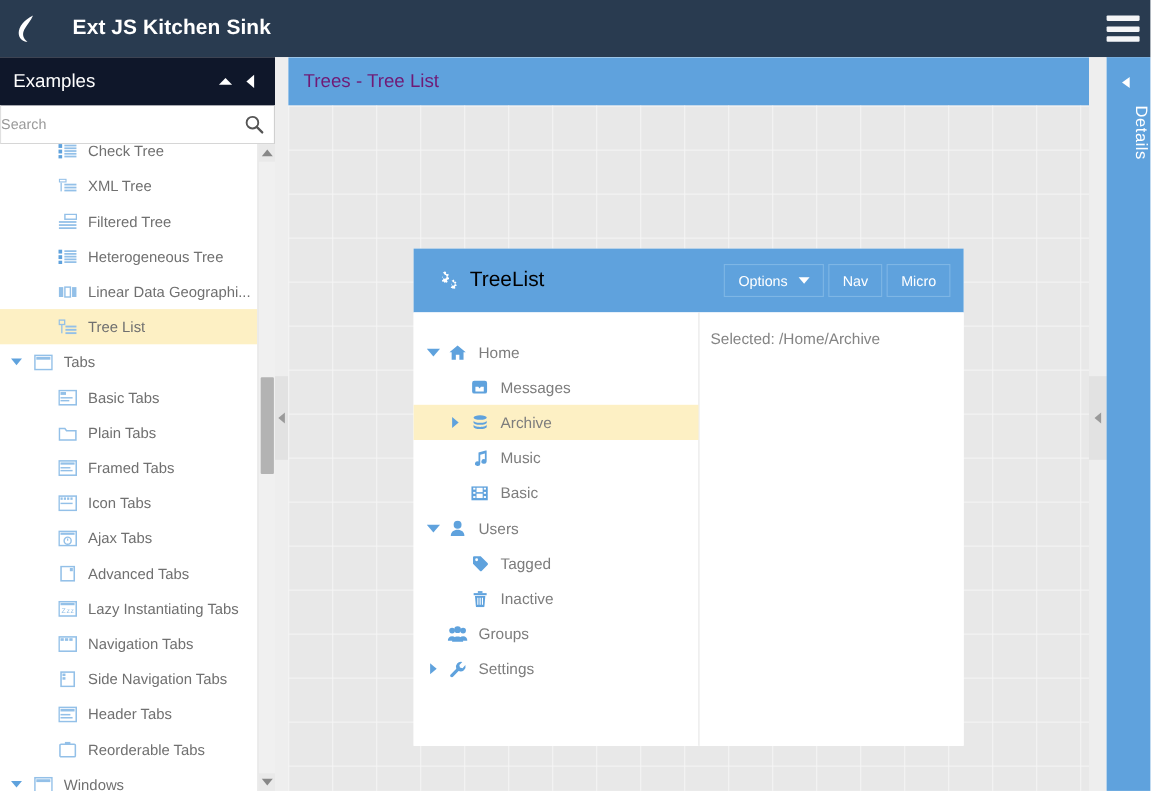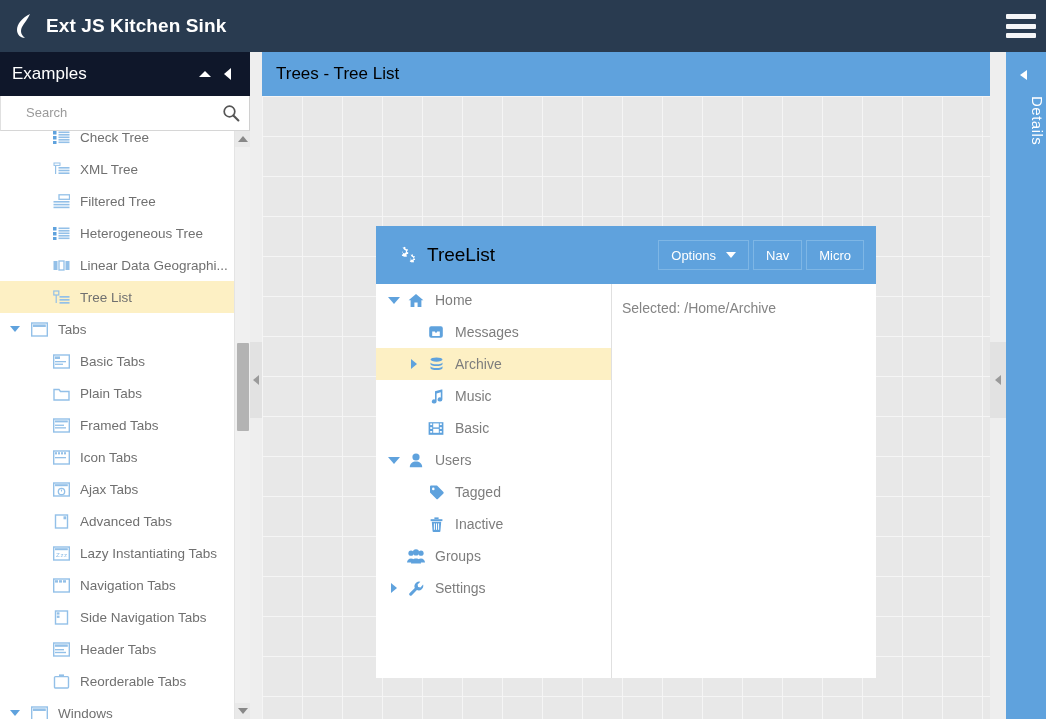--- a/index.html
+++ b/index.html
@@ -8,21 +8,21 @@
     font-family: "Liberation Sans", sans-serif;
     overflow: hidden;
     background: #ffffff;
   }
   #app { position: relative; width: 1046px; height: 719px; }
 
   
   .topbar {
     position: absolute; left: 0; top: 0; width: 1046px; height: 52px;
     background: #293b50;
-    display: flex; align-items: center;
+    display: flex; align-items: center; gap: 20px;
   }
   .brand-logo {
     width: 26px; height: 30px; margin-left: 12px; margin-right: 8px;
     display: flex; align-items: center; justify-content: center;
     color: #ffffff;
   }
   .brand-logo svg { display: block; }
   .brand-title {
     color: #ffffff; font-size: 19px; font-weight: bold;
     letter-spacing: .1px;
@@ -55,21 +55,21 @@
   .tri-up { border-left: 6px solid transparent; border-right: 6px solid transparent; border-bottom: 6px solid #ffffff; margin-top: 4px;}
   .tri-left { border-top: 6px solid transparent; border-bottom: 6px solid transparent; border-right: 7px solid #ffffff; margin-top: 1px;}
 
   .search-wrap {
     height: 35px; border-bottom: 1px solid #d6d6d6; background: #fff;
     position: relative;
     border-left: 1px solid #e0e0e0; border-right: 1px solid #d0d0d0;
   }
   .search-input {
     width: 100%; height: 33px; border: 0; outline: none;
-    padding: 0 34px 0 25px; font-size: 13px; color: #c2410c;
+    padding: 0 34px 0 0; font-size: 13px; color: #c2410c;
     font-family: "Liberation Sans", sans-serif; background: transparent;
   }
   .search-input::placeholder { color: #9a9a9a; }
   .search-icon {
     position: absolute; right: 9px; top: 8px; width: 18px; height: 18px;
     color: #555; cursor: pointer;
   }
 
   .tree-scroll {
     position: relative;
@@ -131,21 +131,21 @@
   }
 
   
   .main {
     position: absolute; left: 262px; top: 52px; width: 728px; height: 667px;
     background: #ffffff; overflow: hidden;
   }
   .main-header {
     height: 44px; background: #5fa2dd; display: flex; align-items: center;
   }
-  .main-header .mh-title { color: #000000; font-size: 17px; margin-left: 14px; }
+  .main-header .mh-title { color: #701a75; font-size: 17px; margin-left: 14px; }
   .main-body {
     position: relative; height: 623px;
     background-color: #e8e8e8;
     background-image:
       linear-gradient(to right, #f5f5f5 1px, transparent 1px),
       linear-gradient(to bottom, #f5f5f5 1px, transparent 1px);
     background-size: 40px 40px;
   }
 
   
@@ -167,22 +167,22 @@
     margin-left: 4px;
   }
   .dh-btn .caret {
     width: 0; height: 0; margin-left: 10px;
     border-left: 5px solid transparent; border-right: 5px solid transparent;
     border-top: 6px solid #ffffff;
   }
 
   .demo-body { display: flex; height: 394px; }
   .tl-tree {
-    width: 236px; background: #ffffff; border-right: 1px solid #e0e0e0;
-    padding-top: 0;
+    width: 260px; background: #ffffff; border-right: 1px solid #e0e0e0;
+    padding-top: 20px;
   }
   .tl-item {
     height: 32px; display: flex; align-items: center; font-size: 14px;
     color: #7d7d7d; cursor: pointer; white-space: nowrap;
   }
   .tl-item.selected { background: #fdf0c4; }
   .tl-arrow {
     width: 20px; min-width: 20px; display: flex; align-items: center; justify-content: center;
   }
   .tl-arrow .down {

